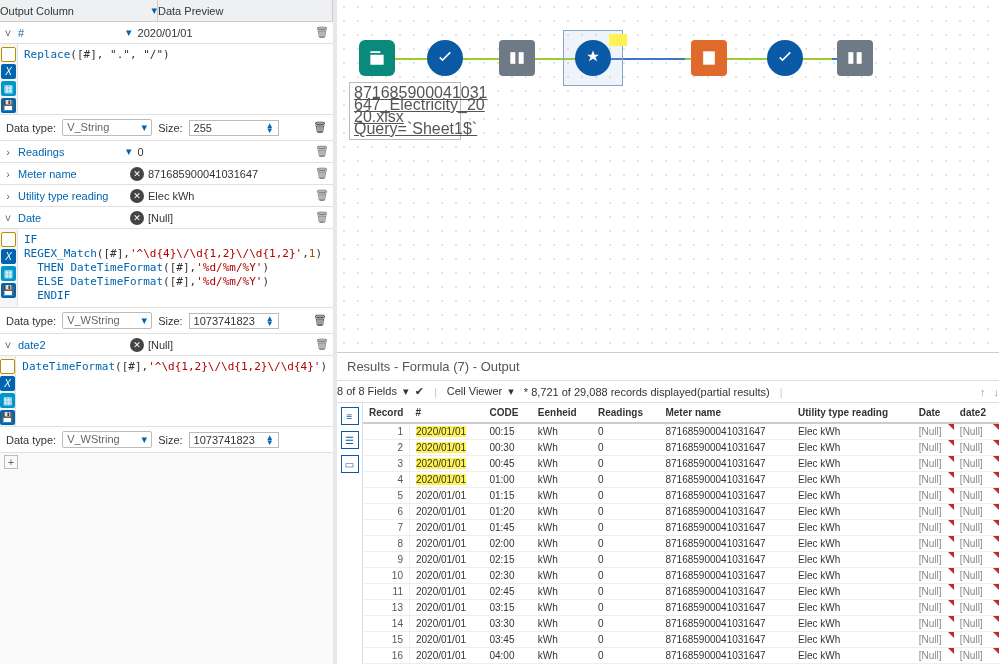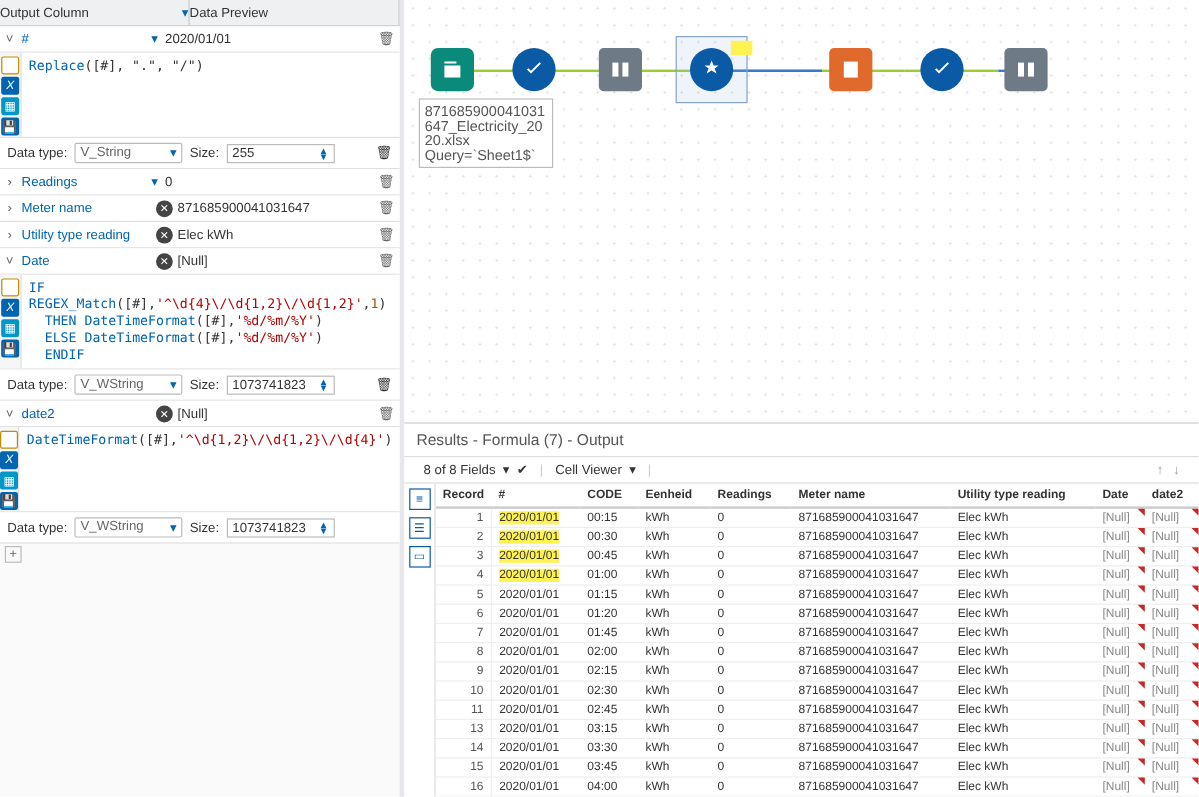--- a/index.html
+++ b/index.html
@@ -36,26 +36,26 @@
   .plus{width:14px;height:14px;border:1px solid #bbb;color:#666;display:flex;align-items:center;justify-content:center;margin:2px 4px;cursor:pointer;}
 
   
   .node { position:absolute; width:36px; height:36px; border-radius:50%; display:flex; align-items:center; justify-content:center; color:#fff;}
   .node svg{width:20px;height:20px;}
   .nd-in{background:#0a8a7a;border-radius:6px;}
   .nd-blue{background:#0b5aa5;}
   .nd-grey{background:#6e7a86;border-radius:4px;}
   .nd-orange{background:#e06a2b;border-radius:4px;}
   .sel{position:absolute;border:1px solid #86a5c9;background:rgba(140,180,220,.15);}
-  .annot{position:absolute;border:1px solid #bbb;background:#fff;font-size:12px;color:#555;padding:4px;line-height:12px;}
+  .annot{position:absolute;border:1px solid #bbb;background:#fff;font-size:16px;color:#555;padding:4px;line-height:12px;text-decoration:underline;}
   .wire{position:absolute;height:2px;}
 
   
   .res-hdr{padding:6px 10px;color:#555;border-bottom:1px solid #ddd;font-size:13px;}
-  .res-bar{display:flex;align-items:center;gap:10px;padding:4px 16px;border-bottom:1px solid #ddd;color:#333;}
+  .res-bar{display:flex;align-items:center;gap:10px;padding:4px 0;border-bottom:1px solid #ddd;color:#333;}
   .res-bar .sep{color:#ccc;}
   .res-bar .nav{color:#999;margin-left:auto;display:flex;gap:8px;}
   .res-body{display:flex;flex:1;overflow:hidden;}
   .res-tools{width:26px;border-right:1px solid #ddd;display:flex;flex-direction:column;align-items:center;padding-top:4px;gap:6px;color:#0b5aa5;}
   .res-tools div{width:18px;height:18px;border:1px solid #0b5aa5;display:flex;align-items:center;justify-content:center;font-size:10px;cursor:pointer;}
   .res-tbl{flex:1;overflow:auto;}
   table{border-collapse:collapse;width:100%;font-size:10px;}
   th{background:#fff;font-weight:600;text-align:left;padding:4px 6px;border-bottom:2px solid #ccc;color:#333;position:sticky;top:0;}
   td{padding:2px 6px;border-bottom:1px solid #eee;white-space:nowrap;}
   td.rec{text-align:right;color:#555;width:40px;border-right:1px solid #eee;}
@@ -265,20 +265,21 @@
 20.xlsx
 Query=`Sheet1$`</span></div>
     </div>
 
     <div class="results">
       <div class="res-hdr">Results - Formula (7) - Output</div>
       <div class="res-bar">
         <span><span>8 of 8 Fields</span> &nbsp;▾ &nbsp;✔</span>
         <span class="sep">|</span>
         <span><span>Cell Viewer</span> &nbsp;▾</span>
+        <span>* 8,721 of 29,088 records displayed(partial results)</span>
         <span class="sep">|</span>
         <span class="nav">
             <span>↑</span>
             <span>↓</span>
           </span>
       </div>
       <div class="res-body">
         <div class="res-tools">
           <div>≡</div>
           <div>☰</div>

